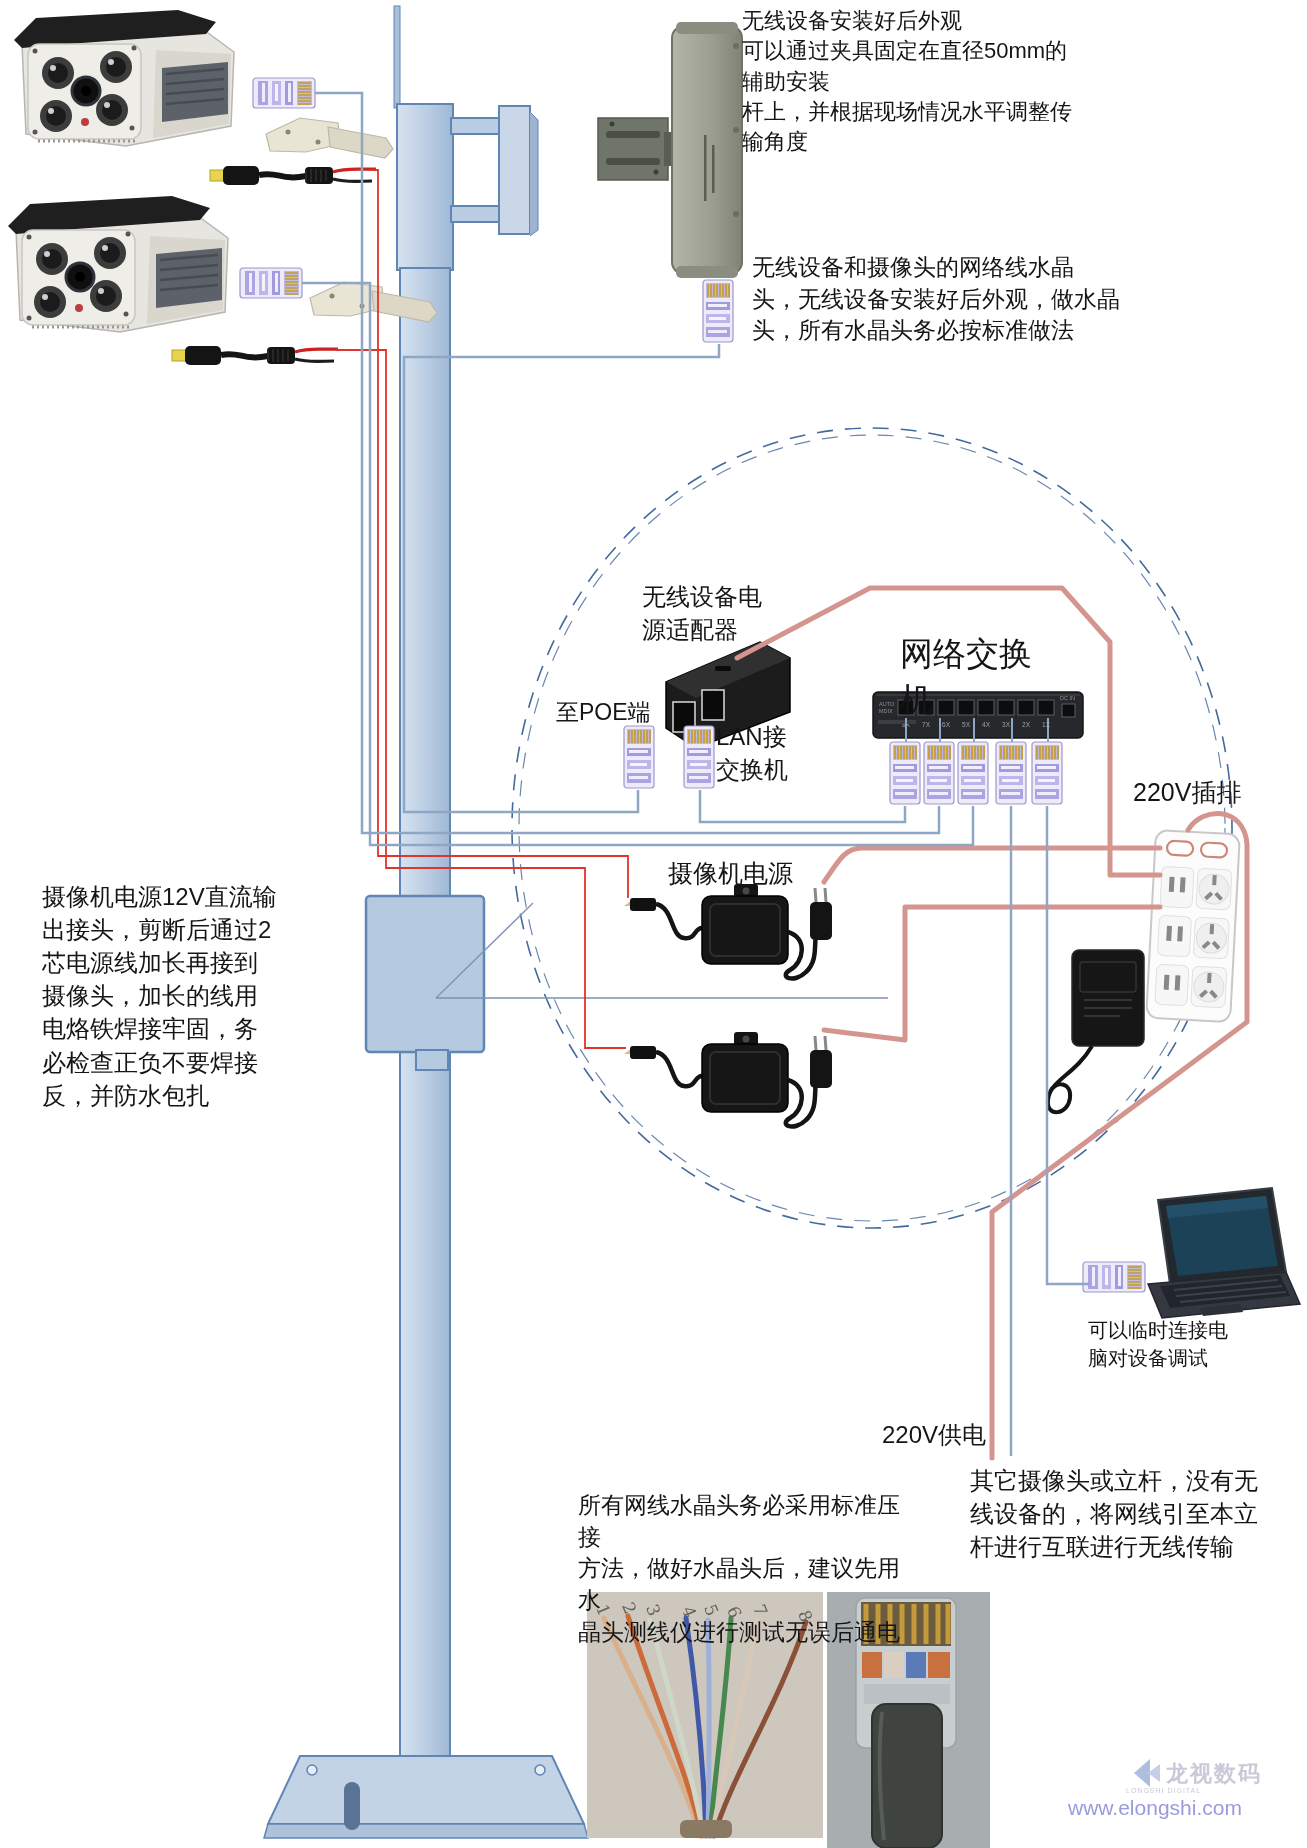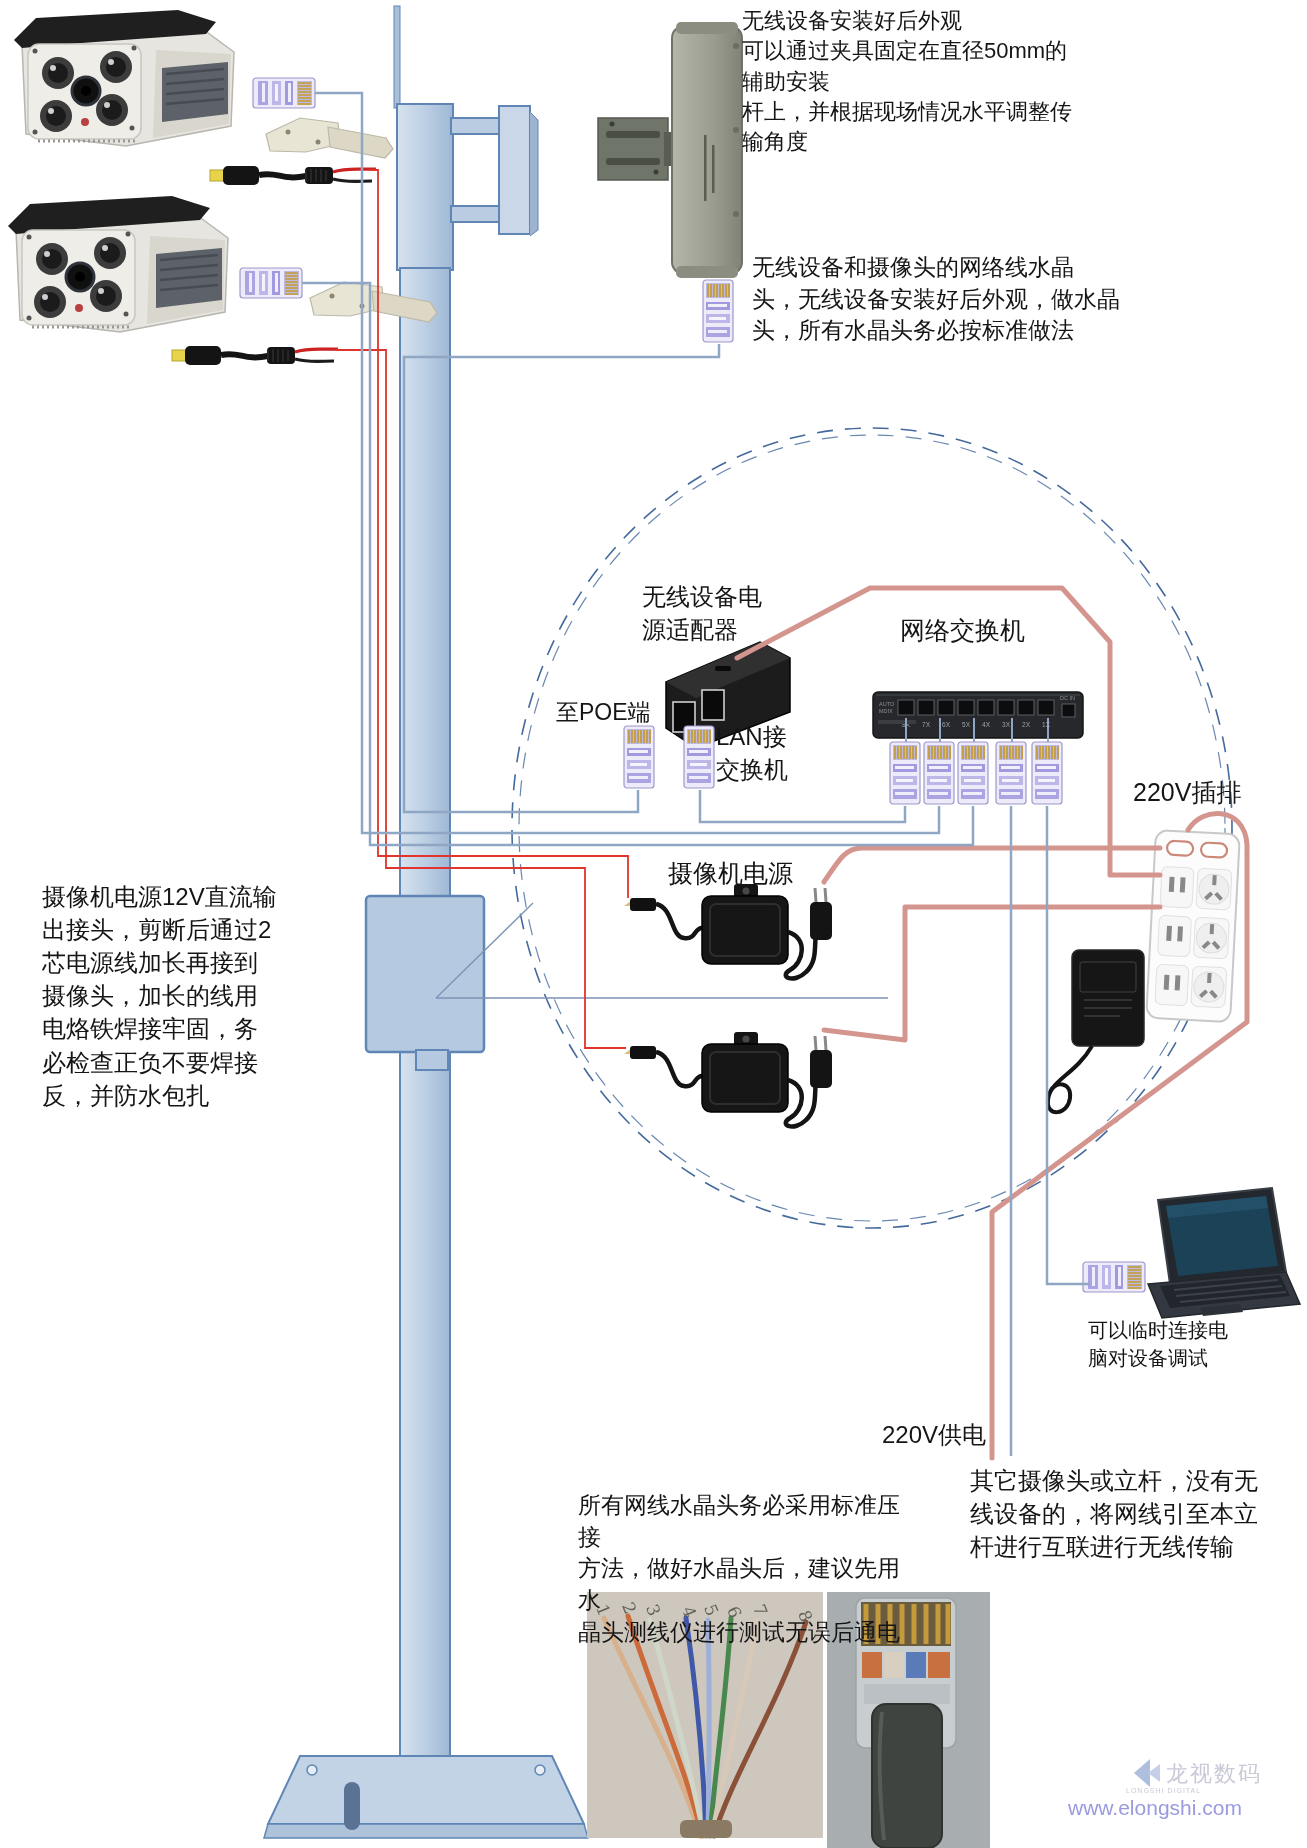--- a/index.html
+++ b/index.html
@@ -8,30 +8,30 @@
   #art{position:absolute;left:0;top:0;}
   .lbl{position:absolute;color:#151515;white-space:pre-line;line-height:1.38;}
   .ctr{text-align:left;}
   #top-note{left:742px;top:6px;width:336px;font-size:22px;}
   #multi-note{left:742px;top:112px;width:336px;font-size:22px;}
   #crystal-note{left:752px;top:252px;width:432px;font-size:23px;}
   #campower-note{left:42px;top:880px;width:296px;font-size:24px;}
   #adapter-lbl{left:642px;top:580px;width:172px;font-size:24px;}
   #topoe-lbl{left:556px;top:697px;font-size:23px;white-space:nowrap;}
   #lan-lbl{left:716px;top:720px;width:110px;font-size:24px;text-align:left;}
-  #switch-lbl{left:900px;top:613px;width:155px;font-size:25px;}
+  #switch-lbl{left:900px;top:631px;width:155px;font-size:33px;}
   #campsu-lbl{left:668px;top:856px;width:140px;font-size:25px;white-space:nowrap;}
   #strip-lbl{left:1133px;top:775px;font-size:25px;white-space:nowrap;text-align:center;}
   #laptop-note{left:1088px;top:1318px;width:208px;font-size:20px;font-family:Liberation Mono, monospace;}
   #v220-lbl{left:882px;top:1418px;font-size:24px;white-space:nowrap;}
   #other-note{left:970px;top:1464px;width:337px;font-size:24px;}
   #crimp-note{left:578px;top:1490px;width:344px;font-size:23px;}
   .wnum{position:absolute;font-size:17px;color:#63635d;transform:rotate(68deg);font-family:"DejaVu Serif",serif;}
   #wm{position:absolute;left:1060px;top:1755px;width:246px;}
-  #wm-brand{position:absolute;left:106px;top:4px;font-size:22px;font-weight:normal;color:#c9c9d8;letter-spacing:2px;}
+  #wm-brand{position:absolute;left:106px;top:4px;font-size:22px;font-weight:bold;color:#c9c9d8;letter-spacing:2px;}
   #wm-sub{position:absolute;left:66px;top:32px;font-size:7px;color:#c9c9d8;letter-spacing:1px;}
   #wm-url{position:absolute;left:8px;top:41px;font-size:21px;color:#9a9adf;}
 </style>
 </head>
 <body>
 
 <div id="canvas">
 
 <svg id="art" width="1307" height="1848" viewBox="0 0 1307 1848">
   <defs>

